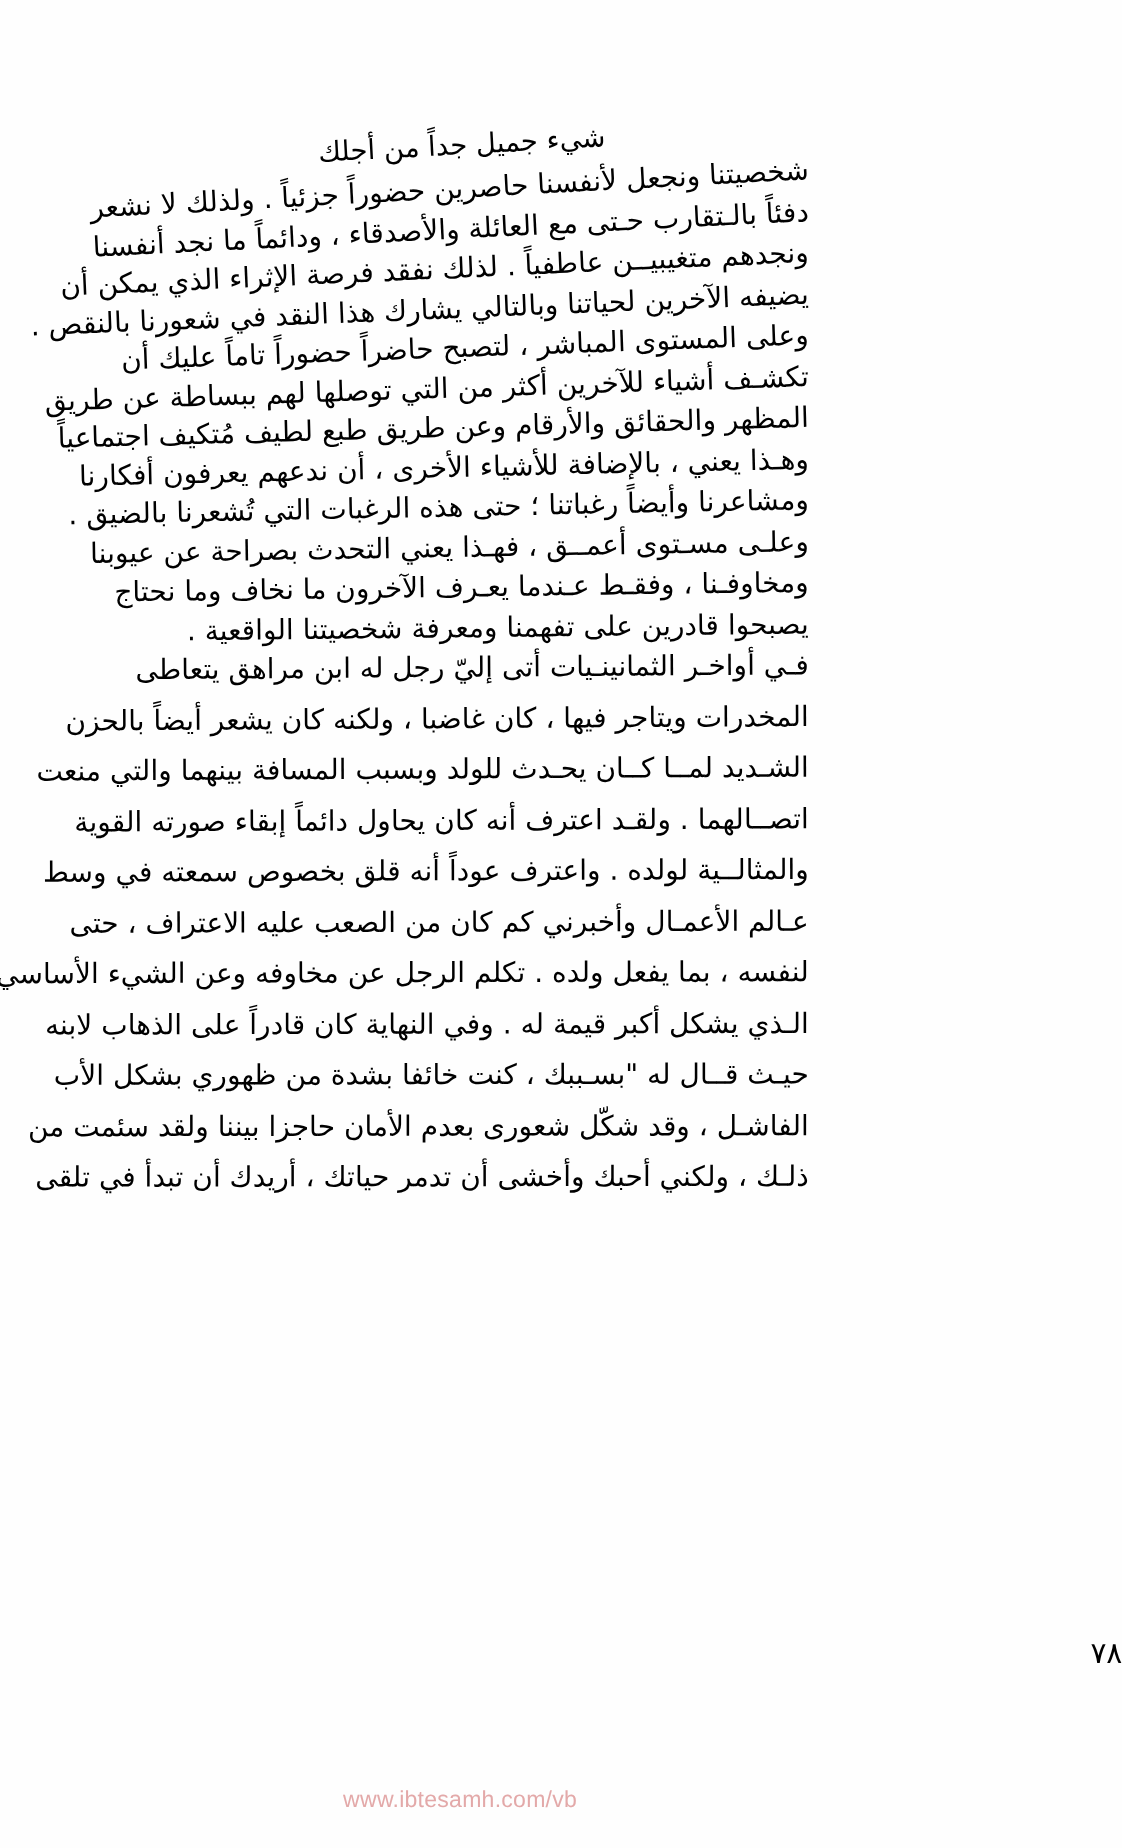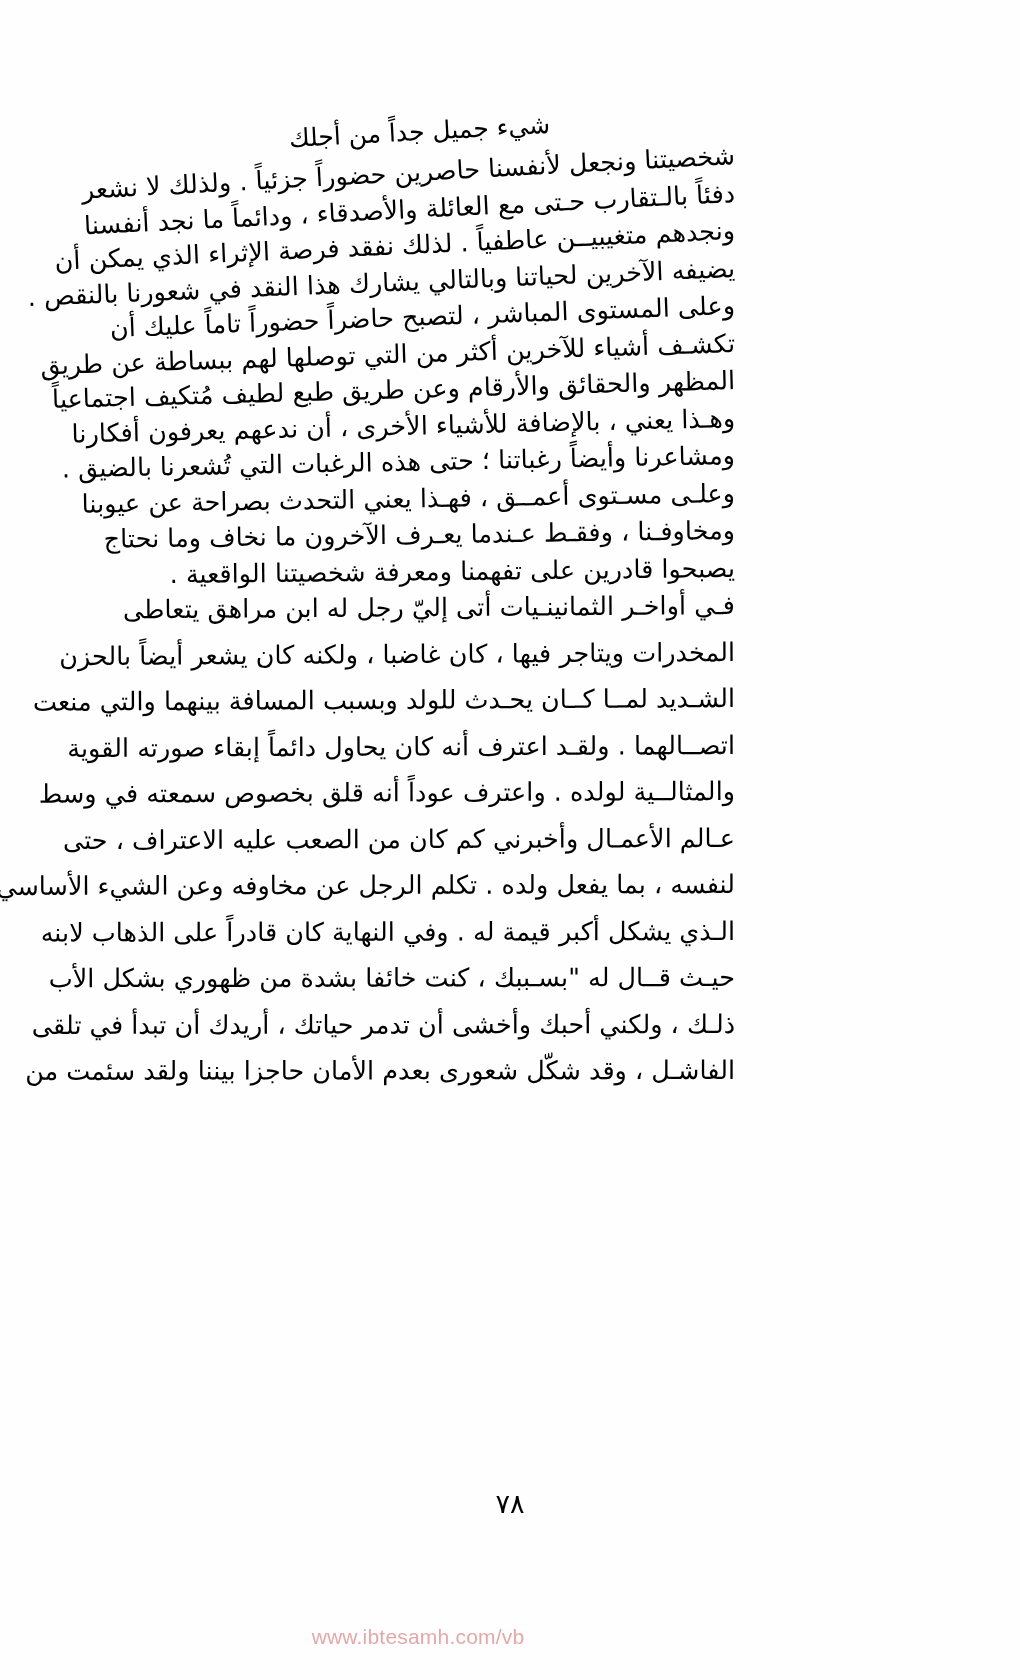--- a/index.html
+++ b/index.html
@@ -83,21 +83,20 @@
   .p2 .line:nth-child(10) { transform: rotate(-0.08deg); }
   .p2 .line:nth-child(11) { transform: rotate(-0.06deg); }
   .p2 .line:nth-child(12) { transform: rotate(-0.04deg); }
 
   
   .page-number {
     position: absolute;
     top: 1488px;
     left: 0;
     width: 1020px;
-    text-align: center;
     font-size: 27px;
     color: #000000;
     font-family: "DejaVu Sans", "Liberation Sans", sans-serif;
   }
 
   
   .watermark {
     position: absolute;
     top: 1625px;
     left: 0;
@@ -137,22 +136,22 @@
     <div class="p2">
       <div class="line">فـي أواخـر الثمانينـيات أتى إليّ رجل له ابن مراهق يتعاطى</div>
       <div class="line">المخدرات ويتاجر فيها ، كان غاضبا ، ولكنه كان يشعر أيضاً بالحزن</div>
       <div class="line">الشـديد لمــا كــان يحـدث للولد وبسبب المسافة بينهما والتي منعت</div>
       <div class="line">اتصــالهما . ولقـد اعترف أنه كان يحاول دائماً إبقاء صورته القوية</div>
       <div class="line">والمثالــية لولده . واعترف عوداً أنه قلق بخصوص سمعته في وسط</div>
       <div class="line">عـالم الأعمـال وأخبرني كم كان من الصعب عليه الاعتراف ، حتى</div>
       <div class="line">لنفسه ، بما يفعل ولده . تكلم الرجل عن مخاوفه وعن الشيء الأساسي</div>
       <div class="line">الـذي يشكل أكبر قيمة له . وفي النهاية كان قادراً على الذهاب لابنه</div>
       <div class="line">حيـث قــال له "بسـببك ، كنت خائفا بشدة من ظهوري بشكل الأب</div>
+      <div class="line">الفاشـل ، وقد شكّل شعورى بعدم الأمان حاجزا بيننا ولقد سئمت من</div>
       <div class="line">ذلـك ، ولكني أحبك وأخشى أن تدمر حياتك ، أريدك أن تبدأ في تلقى</div>
-      <div class="line">الفاشـل ، وقد شكّل شعورى بعدم الأمان حاجزا بيننا ولقد سئمت من</div>
     </div>
 
   </div>
 
   <div class="page-number">٧٨</div>
 
   <div class="watermark">
     <span class="watermark-text">www.ibtesamh.com/vb</span>
   </div>
 

